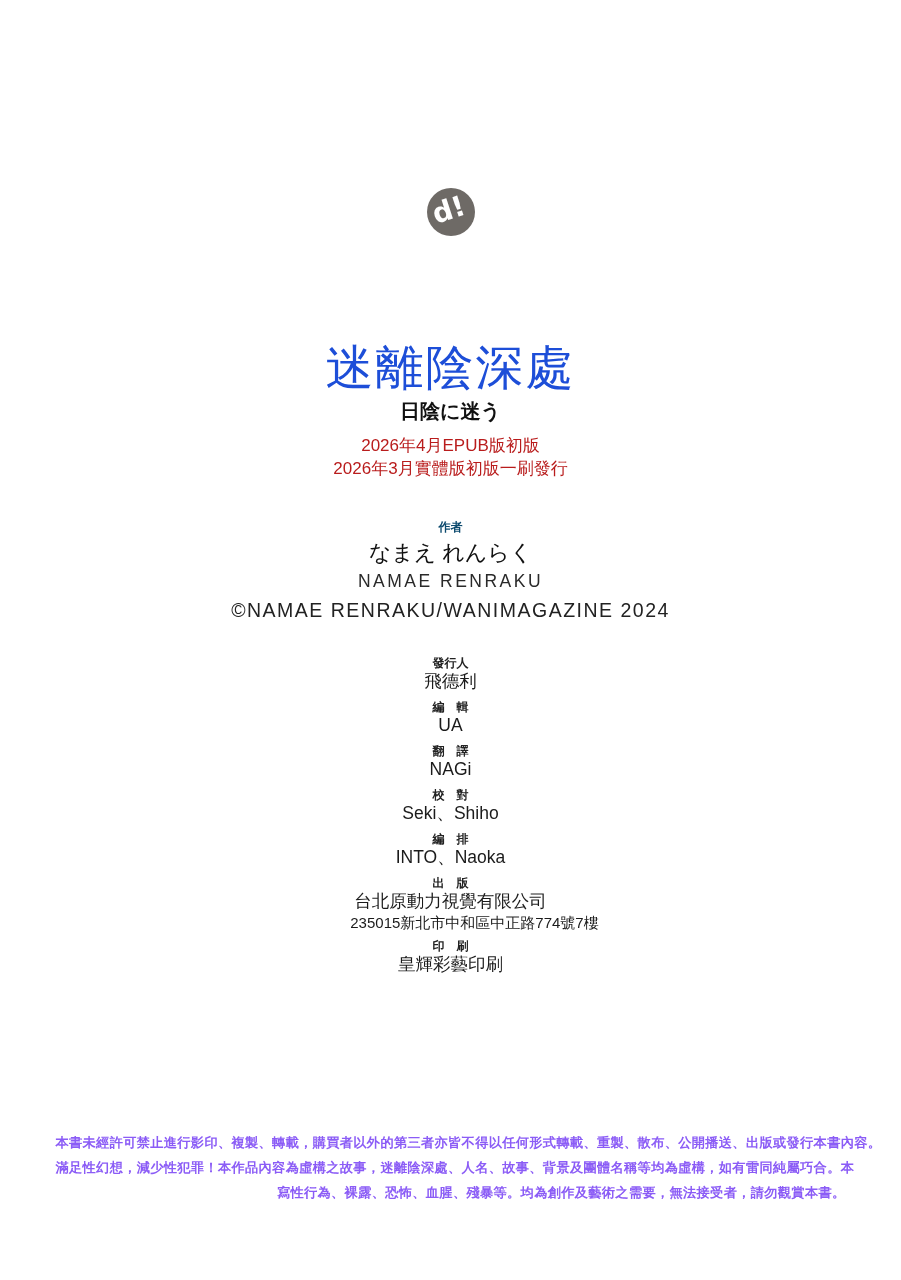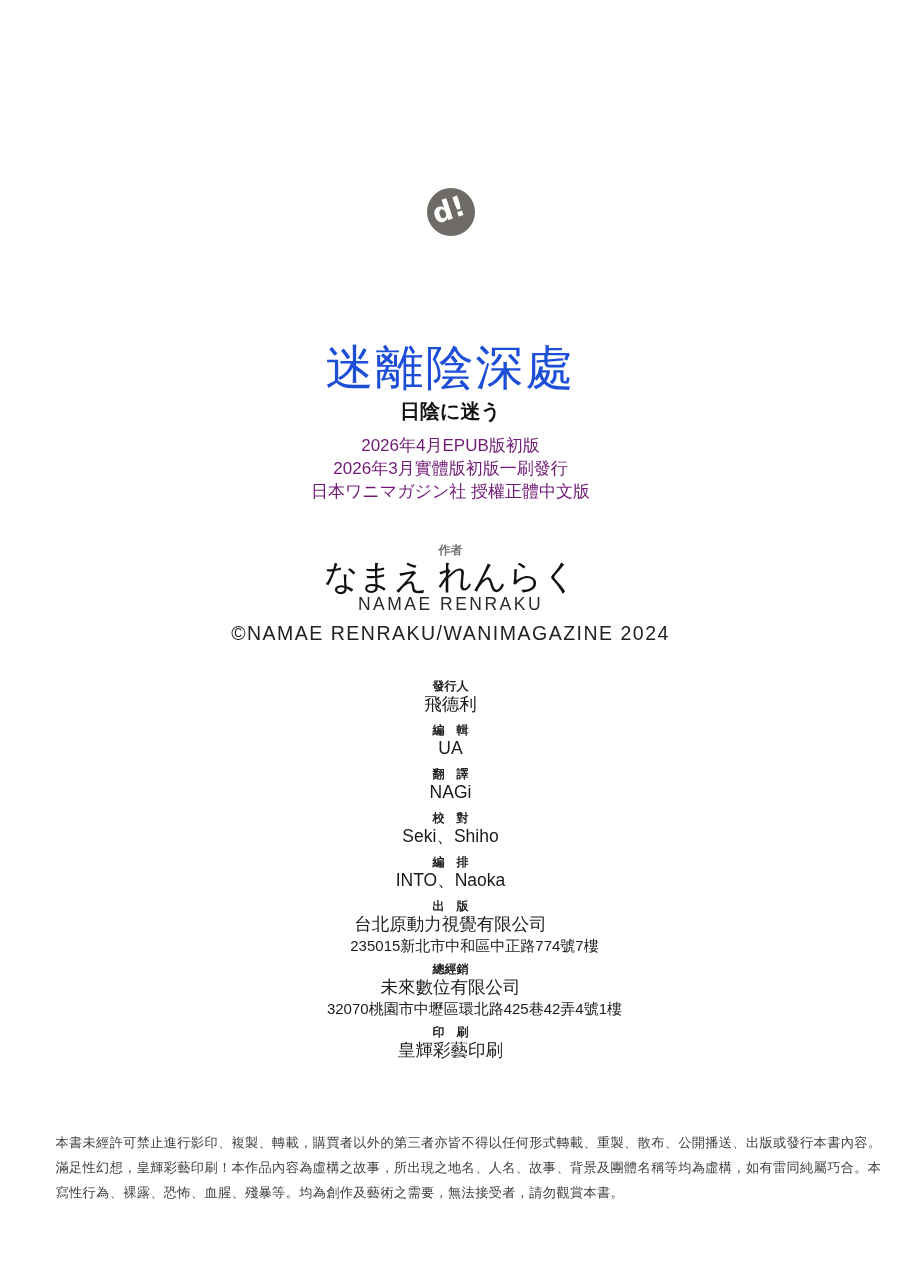--- a/index.html
+++ b/index.html
@@ -55,33 +55,33 @@
     font-weight: 600;
     color: #111111;
   }
   .edition-block {
     margin-top: 8px;
   }
   .edition-line {
     font-size: 17px;
     line-height: 23px;
     font-weight: 400;
-    color: #701a75;
+    color: #b91c1c;
   }
   
   .author-label {
     margin-top: 40px;
     font-size: 12px;
     line-height: 14px;
     font-weight: 600;
-    color: #737373;
+    color: #0c4a6e;
   }
   .author-name {
     margin-top: 2px;
-    font-size: 34px;
+    font-size: 22px;
     line-height: 34px;
     font-weight: 500;
     color: #111111;
   }
   .author-romanized {
     font-size: 17.5px;
     line-height: 22px;
     font-weight: 400;
     letter-spacing: 2.5px;
     color: #2a2a2a;
@@ -124,47 +124,46 @@
   .disclaimer {
     position: absolute;
     top: 1130px;
     left: 0;
     width: 100%;
     text-align: center;
   }
   .disclaimer-line {
     width: 790px;
     margin: 0 auto;
-    text-align: left;
+    text-align: right;
     white-space: nowrap;
     font-size: 13.2px;
     line-height: 25px;
     letter-spacing: 0.35px;
-    font-weight: 400;
-    color: #404040;
+    font-weight: 700;
+    color: #8b5cf6;
   }
 </style>
 </head>
 <body>
 
 <div class="page">
 
   <div class="logo-wrap">
     <span class="logo-circle">
       <span class="logo-text">d!</span>
     </span>
   </div>
 
   <div class="book-title">迷離陰深處</div>
   <div class="book-subtitle">日陰に迷う</div>
 
   <div class="edition-block">
     <div class="edition-line">2026年4月EPUB版初版</div>
     <div class="edition-line">2026年3月實體版初版一刷發行</div>
-    <div class="edition-line">日本ワニマガジン社 授權正體中文版</div>
   </div>
 
   <div class="author-label">作者</div>
   <div class="author-name">なまえ れんらく</div>
   <div class="author-romanized">NAMAE RENRAKU</div>
   <div class="copyright-line">©NAMAE RENRAKU/WANIMAGAZINE 2024</div>
 
   <div class="credits-list">
       <div class="credit-block">
         <div class="credit-label">發行人</div>
@@ -185,29 +184,24 @@
       <div class="credit-block">
         <div class="credit-label">編　排</div>
         <div class="credit-value">INTO、Naoka</div>
       </div>
       <div class="credit-block">
         <div class="credit-label">出　版</div>
         <div class="credit-value">台北原動力視覺有限公司</div>
         <div class="credit-address">235015新北市中和區中正路774號7樓</div>
       </div>
       <div class="credit-block">
-        <div class="credit-label">總經銷</div>
-        <div class="credit-value">未來數位有限公司</div>
-        <div class="credit-address">32070桃園市中壢區環北路425巷42弄4號1樓</div>
-      </div>
-      <div class="credit-block">
         <div class="credit-label">印　刷</div>
         <div class="credit-value">皇輝彩藝印刷</div>
       </div>
     </div>
 
   <div class="disclaimer">
       <div class="disclaimer-line">本書未經許可禁止進行影印、複製、轉載，購買者以外的第三者亦皆不得以任何形式轉載、重製、散布、公開播送、出版或發行本書內容。</div>
-      <div class="disclaimer-line">滿足性幻想，皇輝彩藝印刷！本作品內容為虛構之故事，所出現之地名、人名、故事、背景及團體名稱等均為虛構，如有雷同純屬巧合。本</div>
+      <div class="disclaimer-line">滿足性幻想，減少性犯罪！本作品內容為虛構之故事，迷離陰深處、人名、故事、背景及團體名稱等均為虛構，如有雷同純屬巧合。本</div>
       <div class="disclaimer-line">寫性行為、裸露、恐怖、血腥、殘暴等。均為創作及藝術之需要，無法接受者，請勿觀賞本書。</div>
     </div>
 
 </div>
 
 </body></html>

